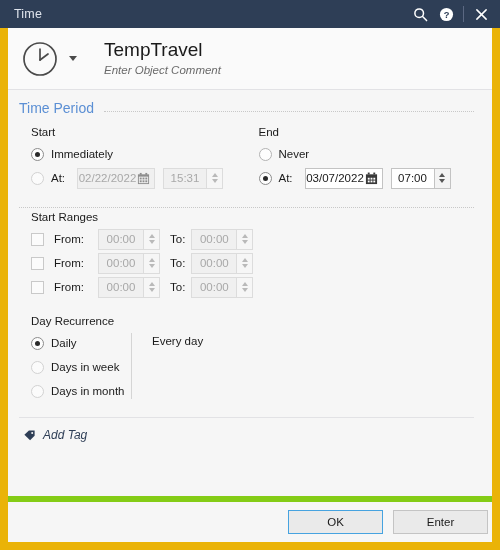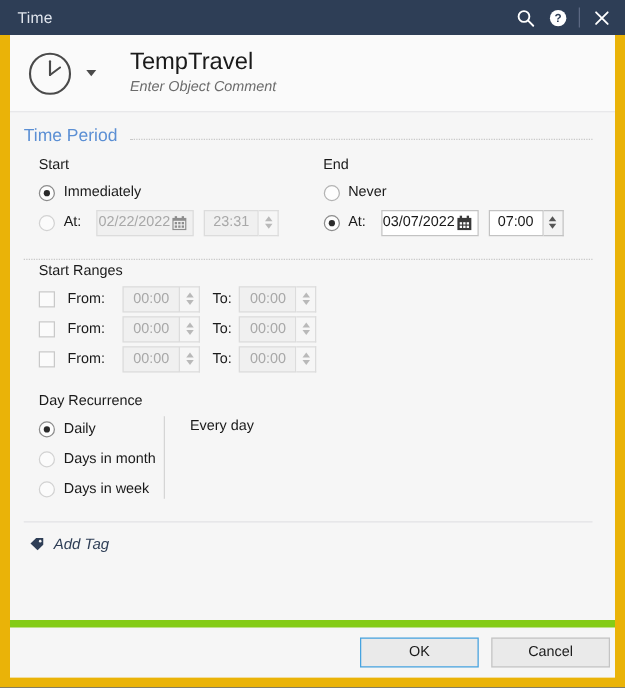--- a/index.html
+++ b/index.html
@@ -275,21 +275,21 @@
                   <rect x="6" y="6" width="2" height="2" fill="#8d8d8d"></rect>
                   <rect x="9" y="6" width="2" height="2" fill="#8d8d8d"></rect>
                   <rect x="3" y="9" width="2" height="2" fill="#8d8d8d"></rect>
                   <rect x="6" y="9" width="2" height="2" fill="#8d8d8d"></rect>
                   <rect x="9" y="9" width="2" height="2" fill="#8d8d8d"></rect>
                   <rect x="3" y="1" width="2" height="2" fill="#8d8d8d"></rect>
                   <rect x="9" y="1" width="2" height="2" fill="#8d8d8d"></rect>
                 </svg>
               </div></div>
             <div class="gap8"></div>
-            <div class="field time disabled">23:31</div>
+            <div class="field time disabled">15:31</div>
             <div class="spin disabled">
               <div class="sp-up"></div>
               <div class="sp-dn"></div>
             </div>
           </div>
         </div>
 
         <div class="col">
           <div class="subhead">End</div>
           <div class="row">
@@ -379,41 +379,41 @@
 
       <div class="subhead" style="margin-top:16px">Day Recurrence</div>
       <div class="dayrec">
         <div class="dayrec-left">
           <div class="row">
             <div class="radio checked"></div>
             <div class="rlabel">Daily</div>
           </div>
           <div class="row">
             <div class="radio dim"></div>
+            <div class="rlabel">Days in week</div>
+          </div>
+          <div class="row">
+            <div class="radio dim"></div>
             <div class="rlabel">Days in month</div>
-          </div>
-          <div class="row">
-            <div class="radio dim"></div>
-            <div class="rlabel">Days in week</div>
           </div>
         </div>
         <div class="dayrec-div"></div>
         <div class="dayrec-right">Every day</div>
       </div>
 
       <div class="tagsep"></div>
       <div class="tagrow">
         <svg width="13" height="13" viewBox="0 0 14 14">
           <path d="M1.5 6.2 L6.4 1.6 L12.5 1.6 L12.5 7.4 L7.6 12 Z" fill="#2e3e56"></path>
           <circle cx="9.9" cy="4.2" r="1.1" fill="#f6f6f6"></circle>
         </svg>
         <div class="tag-label">Add Tag</div>
       </div>
 
     </div>
 
     <div class="footer">
       <div class="btn primary">OK</div>
-      <div class="btn">Cancel</div>
+      <div class="btn">Enter</div>
     </div>
 
   </div>
 </div>
 
 </body></html>

